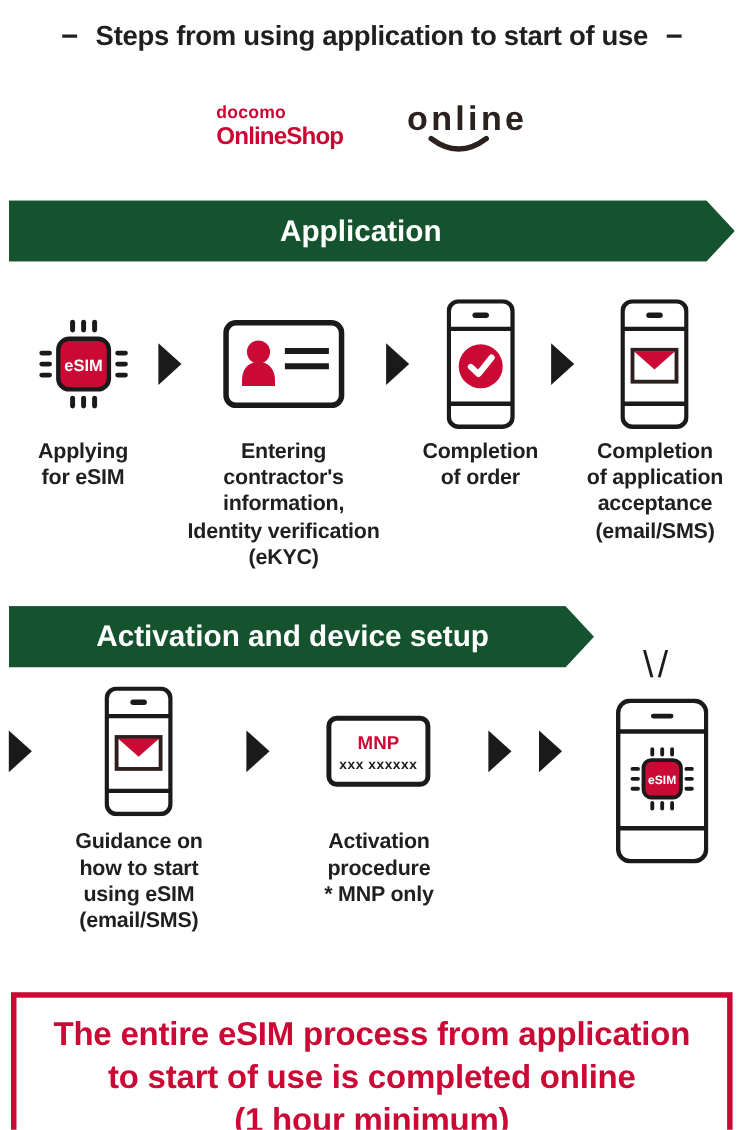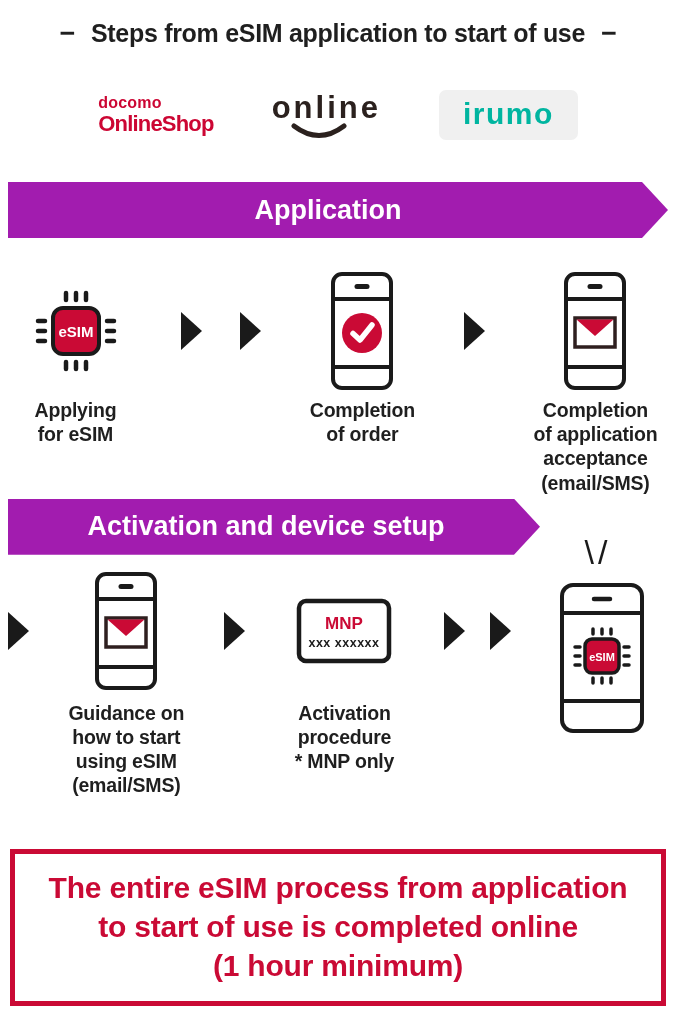--- a/index.html
+++ b/index.html
@@ -29,27 +29,27 @@
   .logo-docomo .l2 { font-size: 22px; letter-spacing: -0.8px; margin-top: 2px; }
   .logo-ahamo { position: relative; color: #2B211E; font-size: 31px; letter-spacing: 3px; padding-bottom: 14px; }
   .logo-ahamo .smile { position: absolute; left: 16px; top: 33px; }
   .logo-irumo {
     background: #F0F0F0; border-radius: 7px; padding: 7px 24px 9px;
     color: #00B5A0; font-size: 30px; letter-spacing: 1.5px;
   }
 
   
   .banner {
-    height: 56px; background: #a21caf; color: #ffffff; font-size: 27px;
+    height: 56px; background: #14532d; color: #ffffff; font-size: 27px;
     display: flex; align-items: center; justify-content: center;
     clip-path: polygon(0 0, calc(100% - 26px) 0, 100% 50%, calc(100% - 26px) 100%, 0 100%);
   }
   .banner1 { margin: 38px 8px 0 8px; }
   .banner1 .banner-label { padding-right: 20px; }
-  .section2 { position: relative; margin-top: 4px; }
+  .section2 { position: relative; margin-top: 32px; }
   .banner2 { margin-left: 8px; width: 532px; }
   .banner2 .banner-label { padding-right: 16px; }
 
   
   .row {
     display: flex; align-items: flex-start; justify-content: space-between;
     padding: 0 8px;
   }
   .row1 { margin-top: 34px; }
   .row2 { margin-top: 14px; }
@@ -90,37 +90,34 @@
   .footer-text {
     color: #CA0A35; font-size: 30px; line-height: 1.3; text-align: center;
     white-space: pre-line; letter-spacing: -0.2px;
   }
 </style>
 </head>
 <body>
 
 <div class="title-row">
   <span class="title-dash">−</span>
-  <span>Steps from eSIM application to start of use</span>
+  <span>Steps from using application to start of use</span>
   <span class="title-dash">−</span>
 </div>
 
 <div class="logos">
   <div class="logo-docomo">
     <div class="l1">docomo</div>
     <div class="l2">OnlineShop</div>
   </div>
   <div class="logo-ahamo">
     <span>online</span>
     <svg class="smile" width="62" height="20" viewBox="0 0 62 20">
       <path d="M6 3 Q 31 22 56 3" fill="none" stroke="#2B211E" stroke-width="5" stroke-linecap="round"></path>
     </svg>
-  </div>
-  <div class="logo-irumo">
-    <span>irumo</span>
   </div>
 </div>
 
 <div class="banner banner1">
   <span class="banner-label">Application</span>
 </div>
 
 <div class="row row1">
 
   <div class="step w135">
@@ -143,20 +140,36 @@
         <rect x="23" y="23" width="46" height="46" rx="10" fill="#CA0A35" stroke="#1a1a1a" stroke-width="4"></rect>
         <text x="46" y="52" text-anchor="middle" font-size="15" font-weight="700" fill="#ffffff">eSIM</text>
       </svg>
     </div>
     <div class="step-label">Applying
 for eSIM</div>
   </div>
 
   <div class="tri"></div>
 
+  <div class="step w185">
+    <div class="icon-box">
+      <svg width="112" height="82" viewBox="0 0 112 82">
+        <rect x="3.5" y="3.5" width="105" height="75" rx="9" fill="#ffffff" stroke="#1a1a1a" stroke-width="5"></rect>
+        <circle cx="33" cy="30" r="10.5" fill="#CA0A35"></circle>
+        <path d="M18 61 v-5 c0,-12 7,-17 15,-17 c8,0 15,5 15,17 v5 z" fill="#CA0A35"></path>
+        <line x1="57" y1="29" x2="97" y2="29" stroke="#1a1a1a" stroke-width="5.5"></line>
+        <line x1="57" y1="43" x2="97" y2="43" stroke="#1a1a1a" stroke-width="5.5"></line>
+      </svg>
+    </div>
+    <div class="step-label">Entering
+contractor's
+information,
+Identity verification
+(eKYC)</div>
+  </div>
 
   <div class="tri"></div>
 
   <div class="step w128">
     <div class="icon-box">
       <svg width="62" height="118" viewBox="0 0 62 118">
         <rect x="2" y="2" width="58" height="114" rx="9" fill="#ffffff" stroke="#1a1a1a" stroke-width="4"></rect>
         <line x1="2" y1="27" x2="60" y2="27" stroke="#1a1a1a" stroke-width="4"></line>
         <line x1="2" y1="95" x2="60" y2="95" stroke="#1a1a1a" stroke-width="4"></line>
         <rect x="23.5" y="12" width="15" height="5" rx="2.5" fill="#1a1a1a"></rect>

